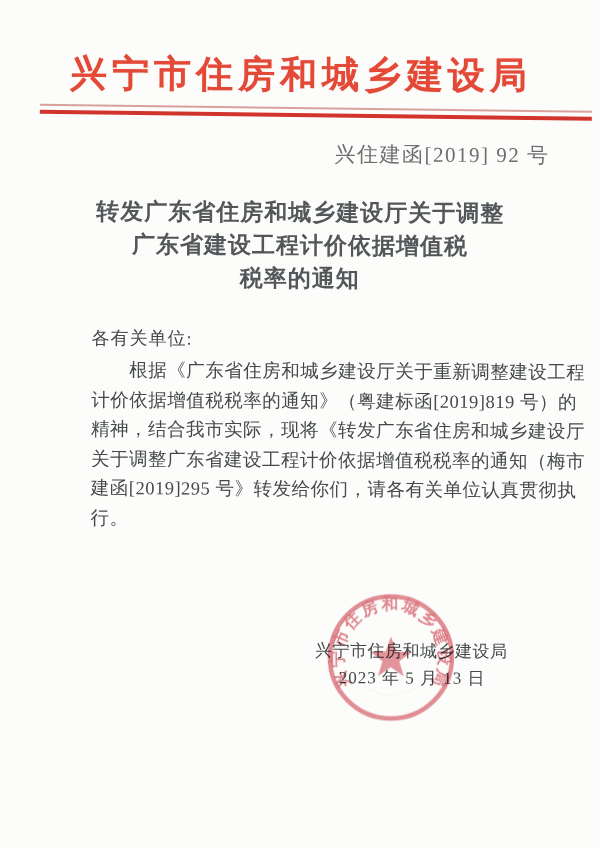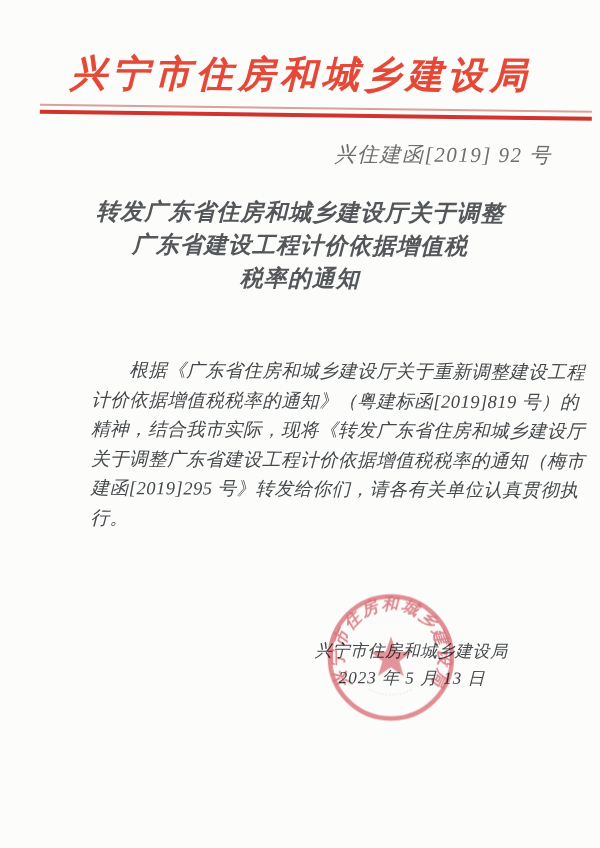--- a/index.html
+++ b/index.html
@@ -12,21 +12,20 @@
     --seal-red:#d25862;
     --page-bg:#fcfcfb;
   }
   *{margin:0;padding:0;box-sizing:border-box;}
   html,body{width:600px;height:848px;overflow:hidden;background:#ffffff;}
   body{font-family:"Liberation Serif","DejaVu Serif",serif;}
   .page{
     position:relative;width:600px;height:848px;
     background:var(--page-bg);
     overflow:hidden;
-    font-style:italic;
   }
   .content{
     position:absolute;left:0;top:0;width:600px;height:848px;
     transform:rotate(0.3deg);
     transform-origin:50% 30%;
   }
   .agency-header{
     position:absolute;left:0;top:50px;width:600px;
     text-align:center;
     font-size:37px;font-weight:700;
@@ -98,20 +97,21 @@
     </div>
 
     <div class="doc-number">兴住建函[2019] 92 号</div>
 
     <div class="notice-title">
       <div>转发广东省住房和城乡建设厅关于调整</div>
       <div>广东省建设工程计价依据增值税</div>
       <div>税率的通知</div>
     </div>
 
+    <div class="salutation">各有关单位:</div>
 
     <div class="body-block">
       <div class="body-line indent">根据《广东省住房和城乡建设厅关于重新调整建设工程</div>
       <div class="body-line">计价依据增值税税率的通知》（粤建标函[2019]819 号）的</div>
       <div class="body-line">精神，结合我市实际，现将《转发广东省住房和城乡建设厅</div>
       <div class="body-line">关于调整广东省建设工程计价依据增值税税率的通知（梅市</div>
       <div class="body-line">建函[2019]295 号》转发给你们，请各有关单位认真贯彻执</div>
       <div class="body-line">行。</div>
     </div>
 

